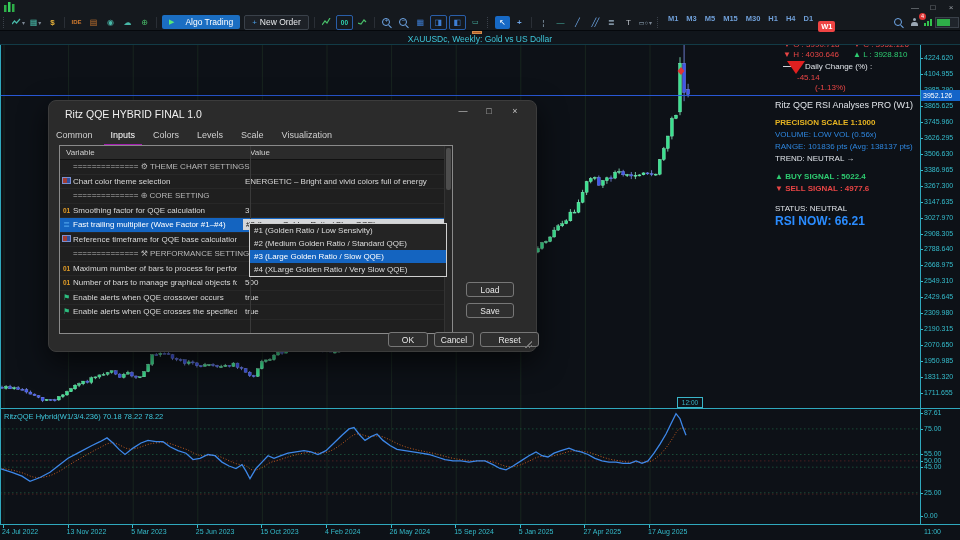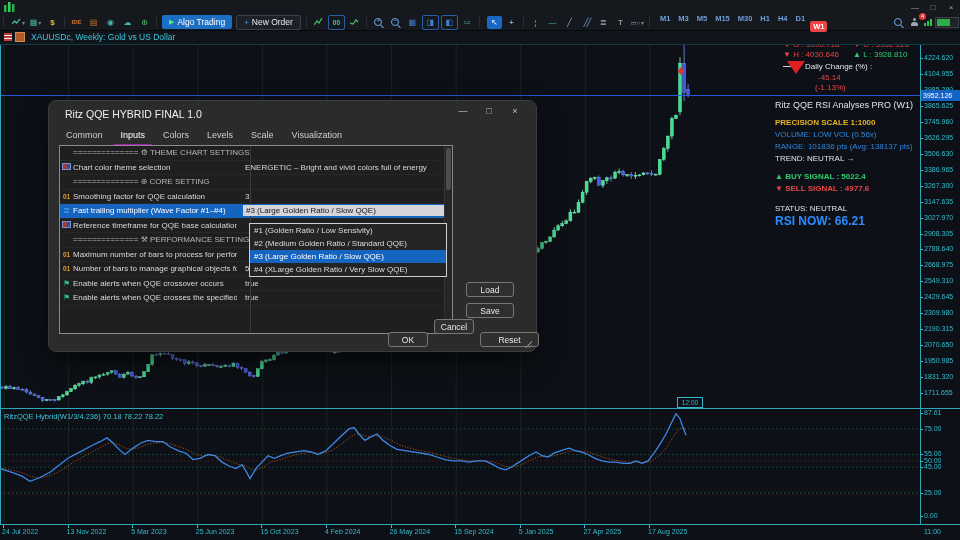--- a/index.html
+++ b/index.html
@@ -14,42 +14,42 @@
   
   .toolbar{position:absolute;left:0;top:14px;width:960px;height:16px;background:#15191e;display:flex;
            align-items:center;font-size:8px;border-bottom:1px solid #05080c;z-index:30;}
   .tbtn{height:13px;min-width:15px;display:flex;align-items:center;justify-content:center;margin:0 1px;
         border-radius:2px;color:#9fb6c9;position:relative;}
   .tbtn.boxed{border:1px solid #2a5ea8;}
   .tbtn.active{background:#1769c5;color:#fff;}
   .grip{width:3px;height:11px;border-left:1px dotted #3a414a;margin:0 3px;}
   .sep{width:1px;height:11px;background:#2a2f36;margin:0 3px;}
   .caret{font-size:6px;color:#7c8794;margin-left:1px;}
-  .btn-algo{display:flex;align-items:center;gap:3px;background:#1b6ec2;color:#fff;font-size:8.5px;
+  .btn-algo{display:flex;align-items:center;gap:11px;background:#1b6ec2;color:#fff;font-size:8.5px;
             padding:1px 7px;border-radius:2px;margin:0 2px;height:12px;}
   .btn-neworder{display:flex;align-items:center;gap:3px;background:#1d2127;border:1px solid #3a414a;color:#e8eaed;
             font-size:8.5px;padding:1px 7px;border-radius:2px;margin:0 2px;height:11px;}
   .tf{font-size:7.5px;font-weight:bold;color:#6f9fd8;padding:1px 3px;border-radius:2px;margin:0 1px;}
   .tf.active{background:#ef4444;color:#fff;margin-top:8px;}
   .mag{width:6px;height:6px;border:1.2px solid #6fa7e8;border-radius:50%;position:relative;}
   .mag::after{content:"";position:absolute;width:4px;height:1.2px;background:#6fa7e8;transform:rotate(45deg);
               right:-3px;bottom:-2px;}
   .mag .pm{position:absolute;left:0;top:-2.5px;width:6px;text-align:center;font-size:6px;color:#6fa7e8;}
   .person{width:7px;height:8px;position:relative;}
   .person::before{content:"";position:absolute;left:2px;top:0;width:3px;height:3px;border-radius:50%;background:#9aa7b4;}
   .person::after{content:"";position:absolute;left:0;top:4px;width:7px;height:4px;border-radius:3px 3px 0 0;background:#9aa7b4;}
   .badge{position:absolute;right:-4px;top:-3px;background:#e03535;color:#fff;font-size:5.5px;width:7px;height:7px;
          border-radius:50%;display:flex;align-items:center;justify-content:center;}
   .connbars{display:flex;align-items:flex-end;gap:1px;margin-right:3px;}
   .connbars i{width:2px;background:#33c24d;display:block;}
   .battery{width:22px;height:9px;background:#1f242b;border:1px solid #3a414a;position:relative;}
   .battery i{position:absolute;left:1px;top:1px;bottom:1px;width:13px;background:#2eae48;}
   
   .tabrow{position:absolute;left:0;top:30px;width:960px;height:14px;background:#10151b;display:flex;
-          align-items:center;font-size:8.5px;color:#3ec6da;z-index:25;border-bottom:1px solid #123b46;}
+          align-items:center;font-size:8.5px;color:#3ec6da;z-index:25;border-bottom:1px solid #123b46;flex-direction:column;}
   .ticn1{width:8px;height:8px;margin:0 3px 0 4px;background:repeating-linear-gradient(#c23a35 0 2px,#e8e8e8 2px 3px);}
   .ticn2{width:8px;height:8px;margin-right:6px;background:#b05a2a;border:1px solid #d08a4a;}
   
   #mainChart{position:absolute;left:0;top:44px;width:920px;height:364px;z-index:1;}
   #indChart{position:absolute;left:0;top:409px;width:920px;height:115px;z-index:1;}
   .priceline{position:absolute;left:0;top:94.5px;width:920px;height:1.5px;background:#2b5de0;opacity:.95;z-index:2;}
   .cyan-h{position:absolute;left:0;width:960px;height:1.5px;background:#2fa8bd;z-index:6;}
   .cyan-v{position:absolute;width:1px;background:#2fa8bd;z-index:6;}
   .timebox{position:absolute;left:677px;top:397px;width:24px;height:9px;border:1px solid #3ab6c9;color:#3ab6c9;
            font-size:6.5px;line-height:9px;text-align:center;background:#0d1117;z-index:5;}
@@ -71,21 +71,21 @@
   .red{color:#e84545;} .grn{color:#2ecc71;} .wht{color:#dfe3e8;} .yel{color:#e6b422;} .blu{color:#2e86de;}
   .chg-tri{width:0;height:0;border-left:9px solid transparent;border-right:9px solid transparent;
            border-top:13px solid #e02020;}
   .rsi-now{font-size:12px;font-weight:bold;color:#2a8cff;}
   .line-sample{display:inline-block;width:18px;height:1px;background:#cfd4da;vertical-align:middle;margin-right:4px;}
   
   .dialog{position:absolute;left:48px;top:100px;width:487px;height:250px;background:#2b2b2b;border:1px solid #3c3c3c;
           border-radius:8px;box-shadow:0 10px 28px rgba(0,0,0,.65);z-index:20;color:#e2e2e2;}
   .dlg-title{position:absolute;left:16px;top:7px;font-size:10.5px;color:#efefef;}
   .dlg-ctl{position:absolute;top:5px;width:22px;text-align:center;font-size:9px;color:#c0c0c0;}
-  .dlg-tabs{position:absolute;left:10px;top:27px;display:flex;gap:4px;font-size:9px;color:#cfcfcf;}
+  .dlg-tabs{position:absolute;left:0;top:27px;display:flex;gap:4px;font-size:9px;color:#cfcfcf;}
   .tab{padding:2px 7px 4px 7px;}
   .tab.active{color:#fff;border-bottom:5px solid #a21caf;}
   .dtable{position:absolute;left:10px;top:44px;width:394px;height:189px;background:#1f1f1f;border:1px solid #8a8a8a;
           box-sizing:border-box;font-size:8px;overflow:hidden;}
   .thead{height:13px;background:#2b2b2b;color:#cfcfcf;display:flex;align-items:center;border-bottom:1px solid #111;}
   .thead .h1{padding-left:6px;width:176px;} .thead .h2{padding-left:8px;}
   .coldiv{position:absolute;left:190px;top:0;bottom:0;width:1px;background:#3a3a3a;}
   .trow{height:13.5px;display:flex;align-items:center;border-bottom:1px solid #272727;color:#d8d8d8;white-space:nowrap;}
   .trow.sel{background:#1464c0;color:#fff;}
   .ticon{width:13px;text-align:center;font-size:7px;flex:none;}
@@ -630,21 +630,21 @@
   <div class="priceline"></div>
   <div class="timebox">12:00</div>
 
   <div class="info">
     <div class="red" style="left:10px;top:0">▼ O : 3990.718</div>
     <div class="red" style="left:80px;top:0">▼ C : 3952.126</div>
     <div class="red" style="left:10px;top:10px">▼ H : 4030.646</div>
     <div class="grn" style="left:80px;top:10px">▲ L : 3928.810</div>
     <div class="wht" style="left:10px;top:22px"><span class="line-sample"></span><span>Daily Change (%) :</span></div>
     <div style="left:14px;top:34px"><span class="chg-tri"></span></div>
-    <div class="red" style="left:45px;top:33px">-45.14</div>
+    <div class="red" style="left:24px;top:33px">-45.14</div>
     <div class="red" style="left:42px;top:43px">(-1.13%)</div>
     <div class="wht" style="left:2px;top:60px;font-size:9px">Ritz QQE RSI Analyses PRO (W1)</div>
     <div class="yel" style="left:2px;top:78px;font-weight:bold">PRECISION SCALE 1:1000</div>
     <div class="blu" style="left:2px;top:90px">VOLUME: LOW VOL (0.56x)</div>
     <div class="blu" style="left:2px;top:102px">RANGE: 101836 pts (Avg: 138137 pts)</div>
     <div class="wht" style="left:2px;top:114px">TREND: NEUTRAL →</div>
     <div class="grn" style="left:2px;top:132px;font-weight:bold">▲ BUY SIGNAL : 5022.4</div>
     <div class="red" style="left:2px;top:144px;font-weight:bold">▼ SELL SIGNAL : 4977.6</div>
     <div class="wht" style="left:2px;top:164px">STATUS: NEUTRAL</div>
     <div class="rsi-now" style="left:2px;top:174px">RSI NOW: 66.21</div>
@@ -746,20 +746,24 @@
         <div class="tab">Common</div>
         <div class="tab active">Inputs</div>
         <div class="tab">Colors</div>
         <div class="tab">Levels</div>
         <div class="tab">Scale</div>
         <div class="tab">Visualization</div>
       </div>
 
     <div class="dtable">
       <div class="coldiv"></div>
+      <div class="thead">
+        <span class="h1">Variable</span>
+        <span class="h2">Value</span>
+      </div>
       <div id="tableRows">
           <div class="trow section">
             <span class="ticon "></span>
             <span class="tlabel">============== ⚙ THEME CHART SETTINGS</span>
           </div>
           <div class="trow">
             <span class="ticon monitor"></span>
             <span class="tlabel">Chart color theme selection</span>
             <span class="tvalue">ENERGETIC – Bright and vivid colors full of energy</span>
           </div>
@@ -817,17 +821,17 @@
     <div class="ddown" id="dropdown">
         <div class="ddi">#1 (Golden Ratio / Low Sensivity)</div>
         <div class="ddi">#2 (Medium Golden Ratio / Standard QQE)</div>
         <div class="ddi sel">#3 (Large Golden Ratio / Slow QQE)</div>
         <div class="ddi">#4 (XLarge Golden Ratio / Very Slow QQE)</div>
       </div>
 
     <div class="dbtn" style="left:417px;top:181px;width:48px">Load</div>
     <div class="dbtn" style="left:417px;top:202px;width:48px">Save</div>
     <div class="dbtn" style="left:339px;top:231px;width:40px">OK</div>
-    <div class="dbtn" style="left:385px;top:218px;width:40px">Cancel</div>
+    <div class="dbtn" style="left:385px;top:231px;width:40px">Cancel</div>
     <div class="dbtn" style="left:431px;top:231px;width:59px">Reset</div>
     <div class="gripper"></div>
   </div>
 </div>
 
 </body></html>

